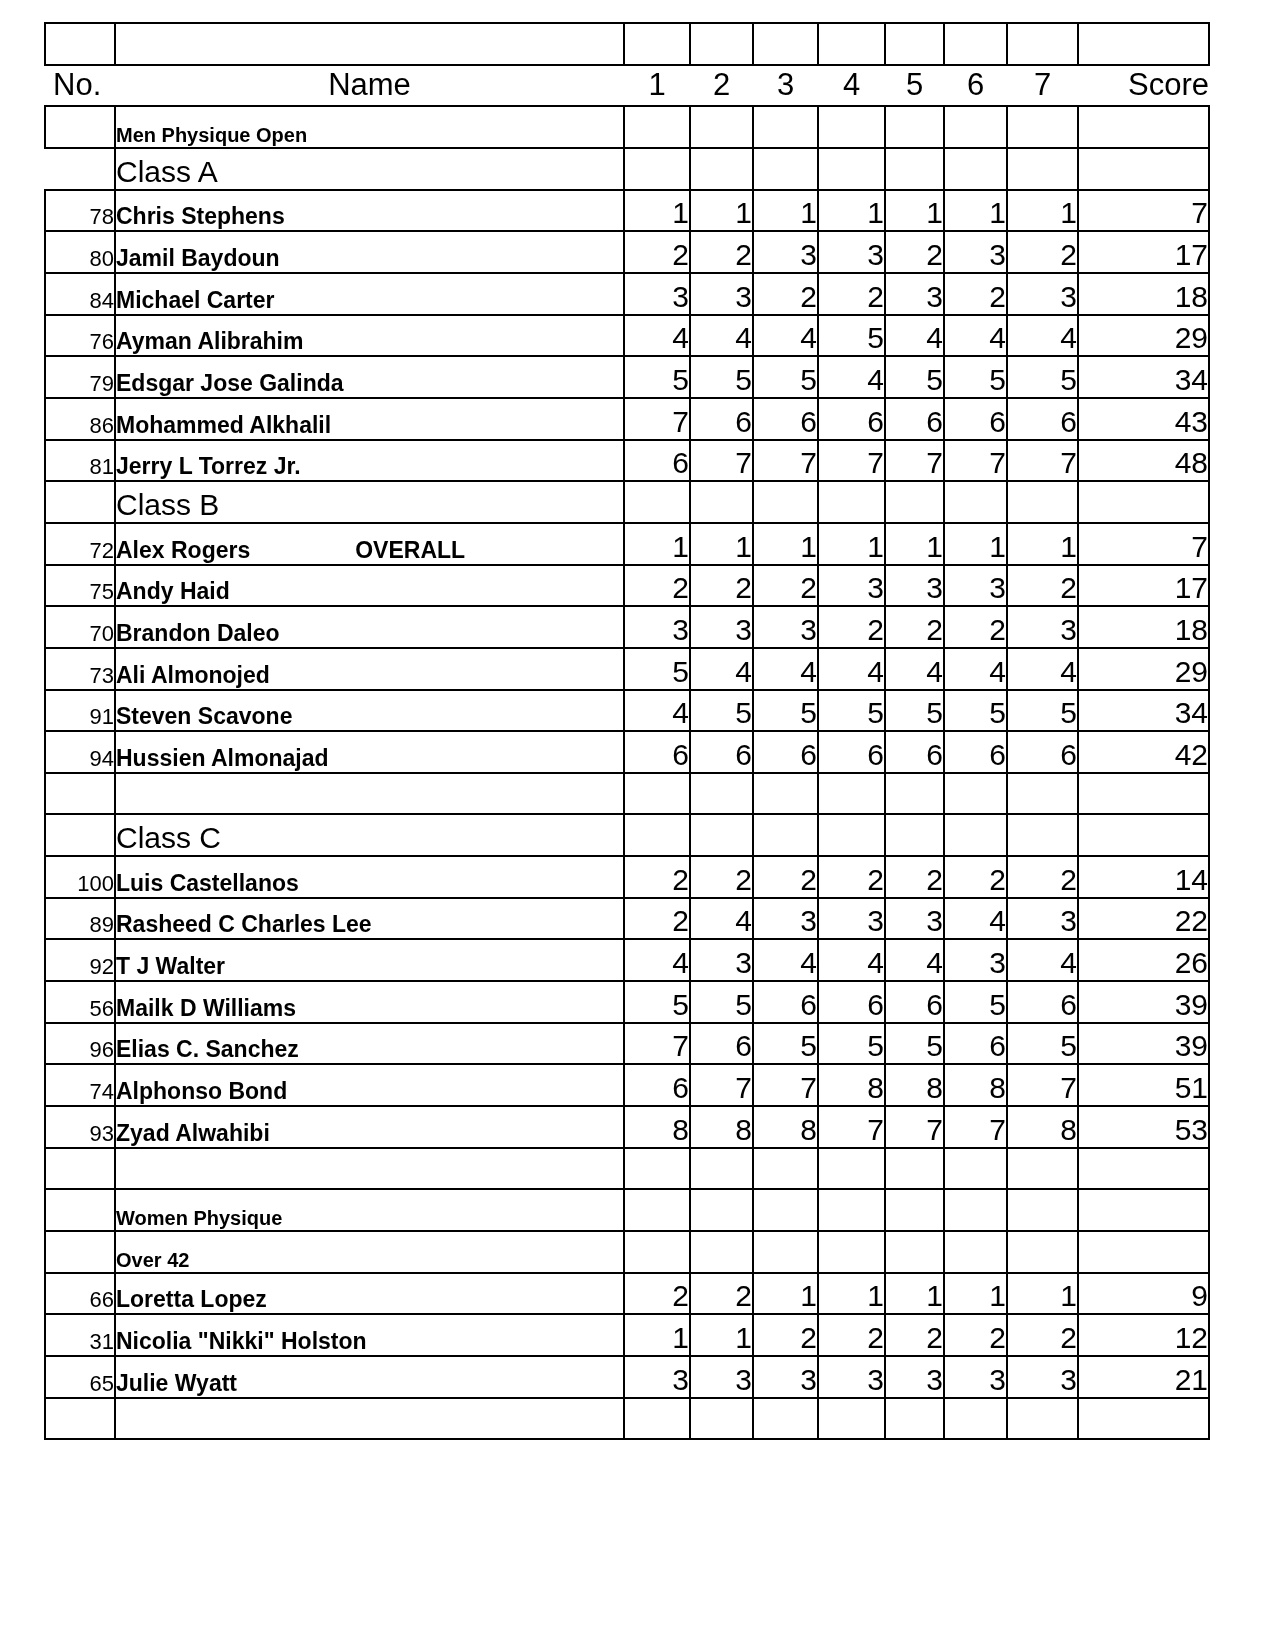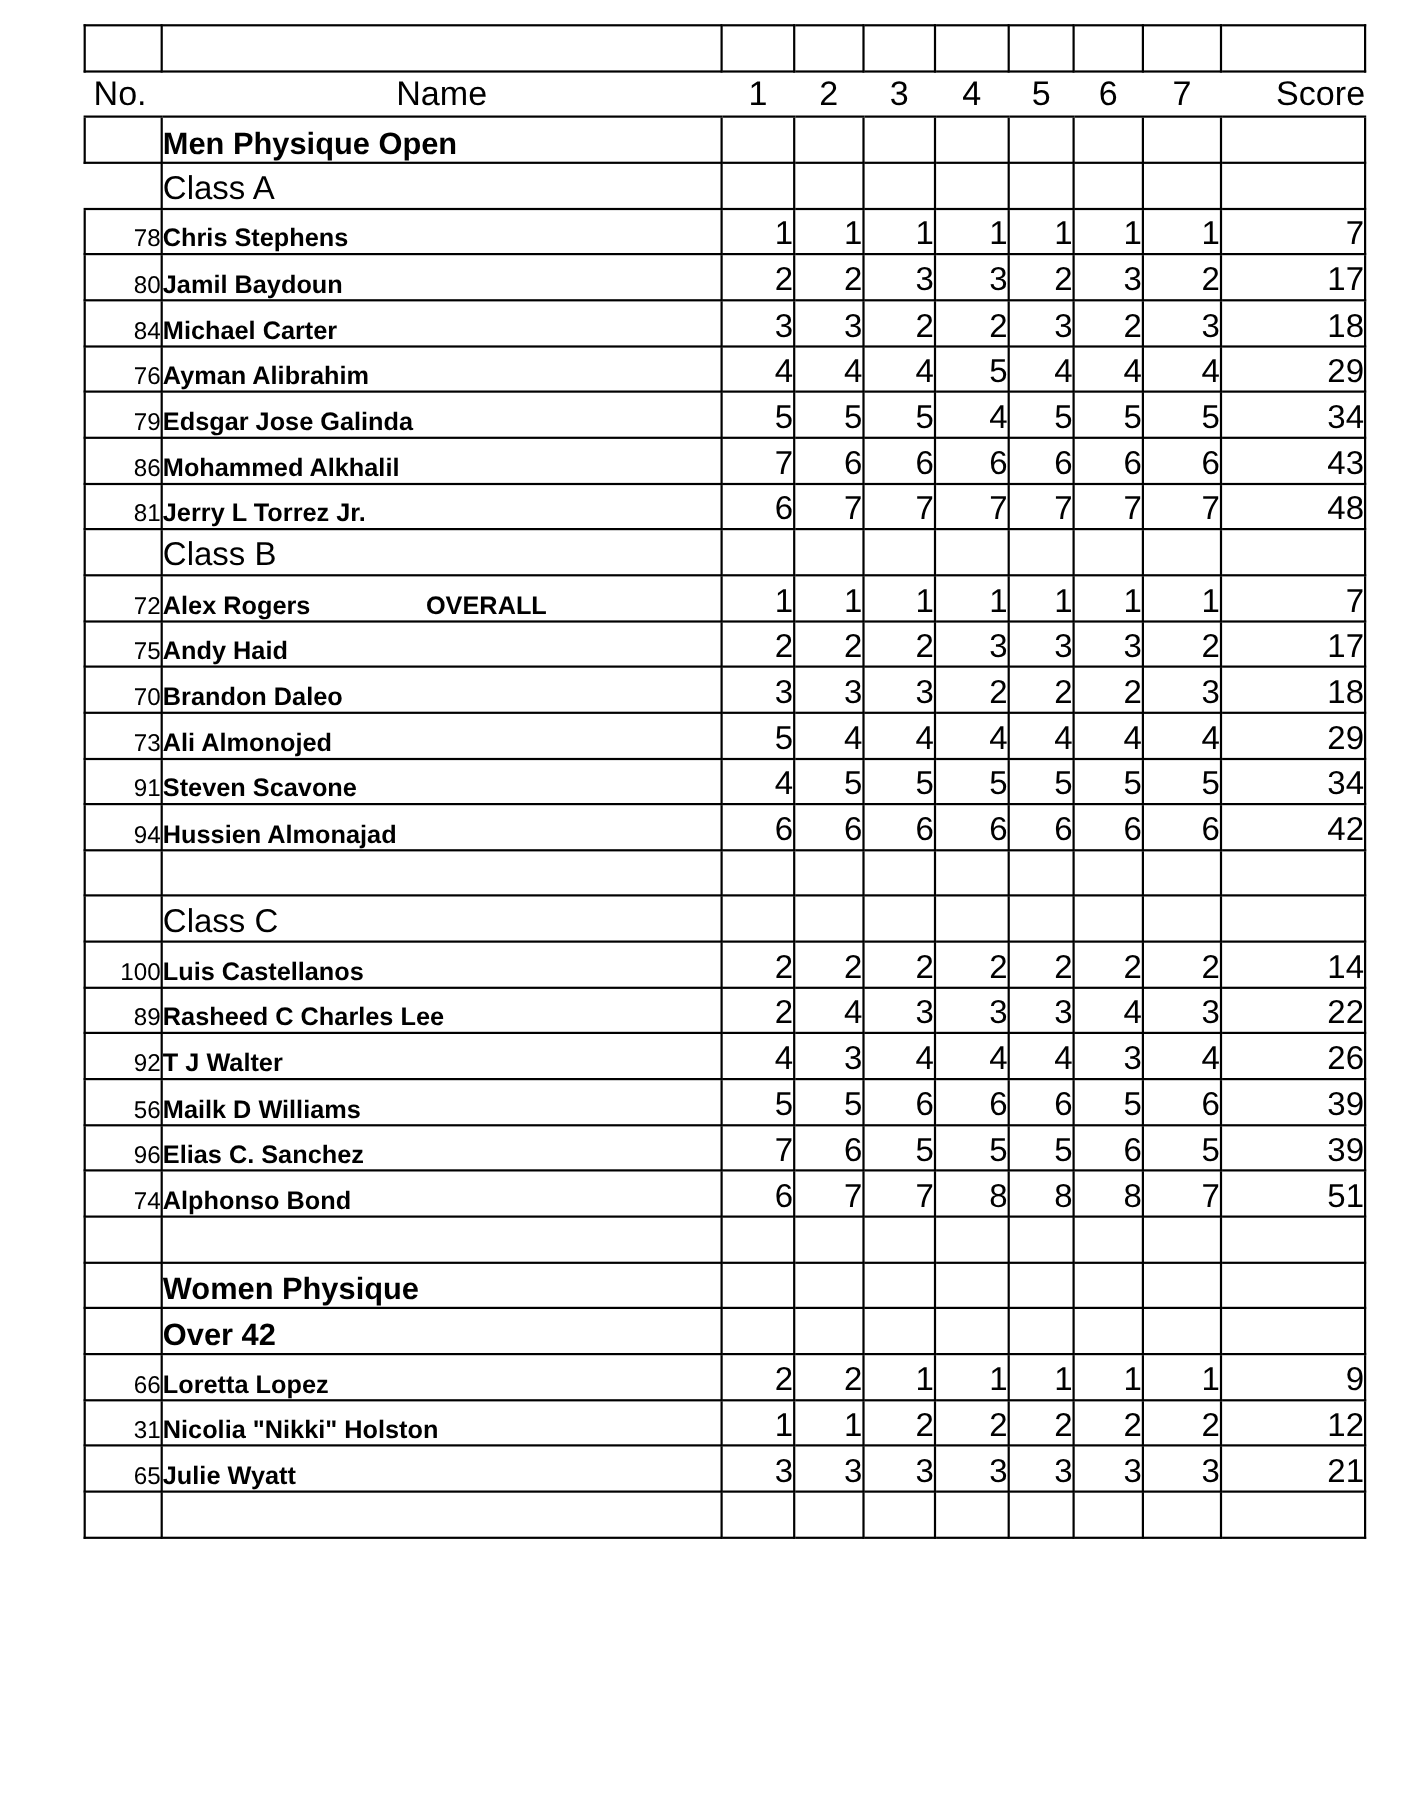--- a/index.html
+++ b/index.html
@@ -1,21 +1,20 @@
 <!DOCTYPE html>
 <html><head>
 <meta charset="utf-8">
 <style>
   html, body { margin: 0; padding: 0; background: #ffffff; }
   body { width: 1275px; height: 1650px; position: relative; font-family: "Liberation Sans", sans-serif; color: #000; }
   table.sheet {
     position: absolute; left: 44px; top: 22px;
     border-collapse: collapse; table-layout: fixed;
     width: 1164px;
-    margin-left: 32px;
   }
   table.sheet td {
     height: 41.66px; padding: 0; border: 2px solid #000;
     box-sizing: border-box; overflow: hidden; white-space: nowrap;
     vertical-align: bottom;
   }
   col.c-no { width: 70px; }
   col.c-name { width: 509px; }
   col.c-j1 { width: 66px; }
   col.c-j2 { width: 63px; }
@@ -23,21 +22,21 @@
   col.c-j4 { width: 67px; }
   col.c-j5 { width: 59px; }
   col.c-j6 { width: 63px; }
   col.c-j7 { width: 71px; }
   col.c-score { width: 131px; }
 
   td.no { text-align: right; font-size: 22px; padding-right: 4px; padding-bottom: 4px; }
   td.name { text-align: left; font-size: 23px; font-weight: bold; padding-left: 5px; padding-bottom: 3px; }
   td.rank { text-align: right; font-size: 30px; padding-right: 7px; padding-bottom: 2px; }
   td.score { text-align: right; font-size: 30px; padding-right: 8px; padding-bottom: 2px; }
-  td.section { font-weight: bold; font-size: 28px; padding-left: 5px; padding-bottom: 4px; }
+  td.section { font-weight: bold; font-size: 20px; padding-left: 5px; padding-bottom: 4px; }
   td.classlabel { font-weight: normal; font-size: 30px; padding-left: 6px; padding-bottom: 1px; }
 
   tr.header td { border-left: none; border-right: none; font-size: 31px; text-align: center; padding-bottom: 2px; }
   tr.header td.h-no { text-align: left; padding-left: 8px; }
   tr.header td.h-score { text-align: right; padding-left: 8px; }
   tr.class-a td.no { border-left: none; }
 
   .overall { position: relative; left: 105px; font-weight: bold; }
 </style>
 </head>
@@ -365,20 +364,32 @@
         <td class="rank">6</td>
         <td class="rank">7</td>
         <td class="rank">7</td>
         <td class="rank">8</td>
         <td class="rank">8</td>
         <td class="rank">8</td>
         <td class="rank">7</td>
         <td class="score">51</td>
       </tr>
       <tr>
+        <td class="no">93</td>
+        <td class="name"><span>Zyad Alwahibi</span></td>
+        <td class="rank">8</td>
+        <td class="rank">8</td>
+        <td class="rank">8</td>
+        <td class="rank">7</td>
+        <td class="rank">7</td>
+        <td class="rank">7</td>
+        <td class="rank">8</td>
+        <td class="score">53</td>
+      </tr>
+      <tr>
         <td></td>
         <td></td>
         <td></td>
         <td></td>
         <td></td>
         <td></td>
         <td></td>
         <td></td>
         <td></td>
         <td></td>

